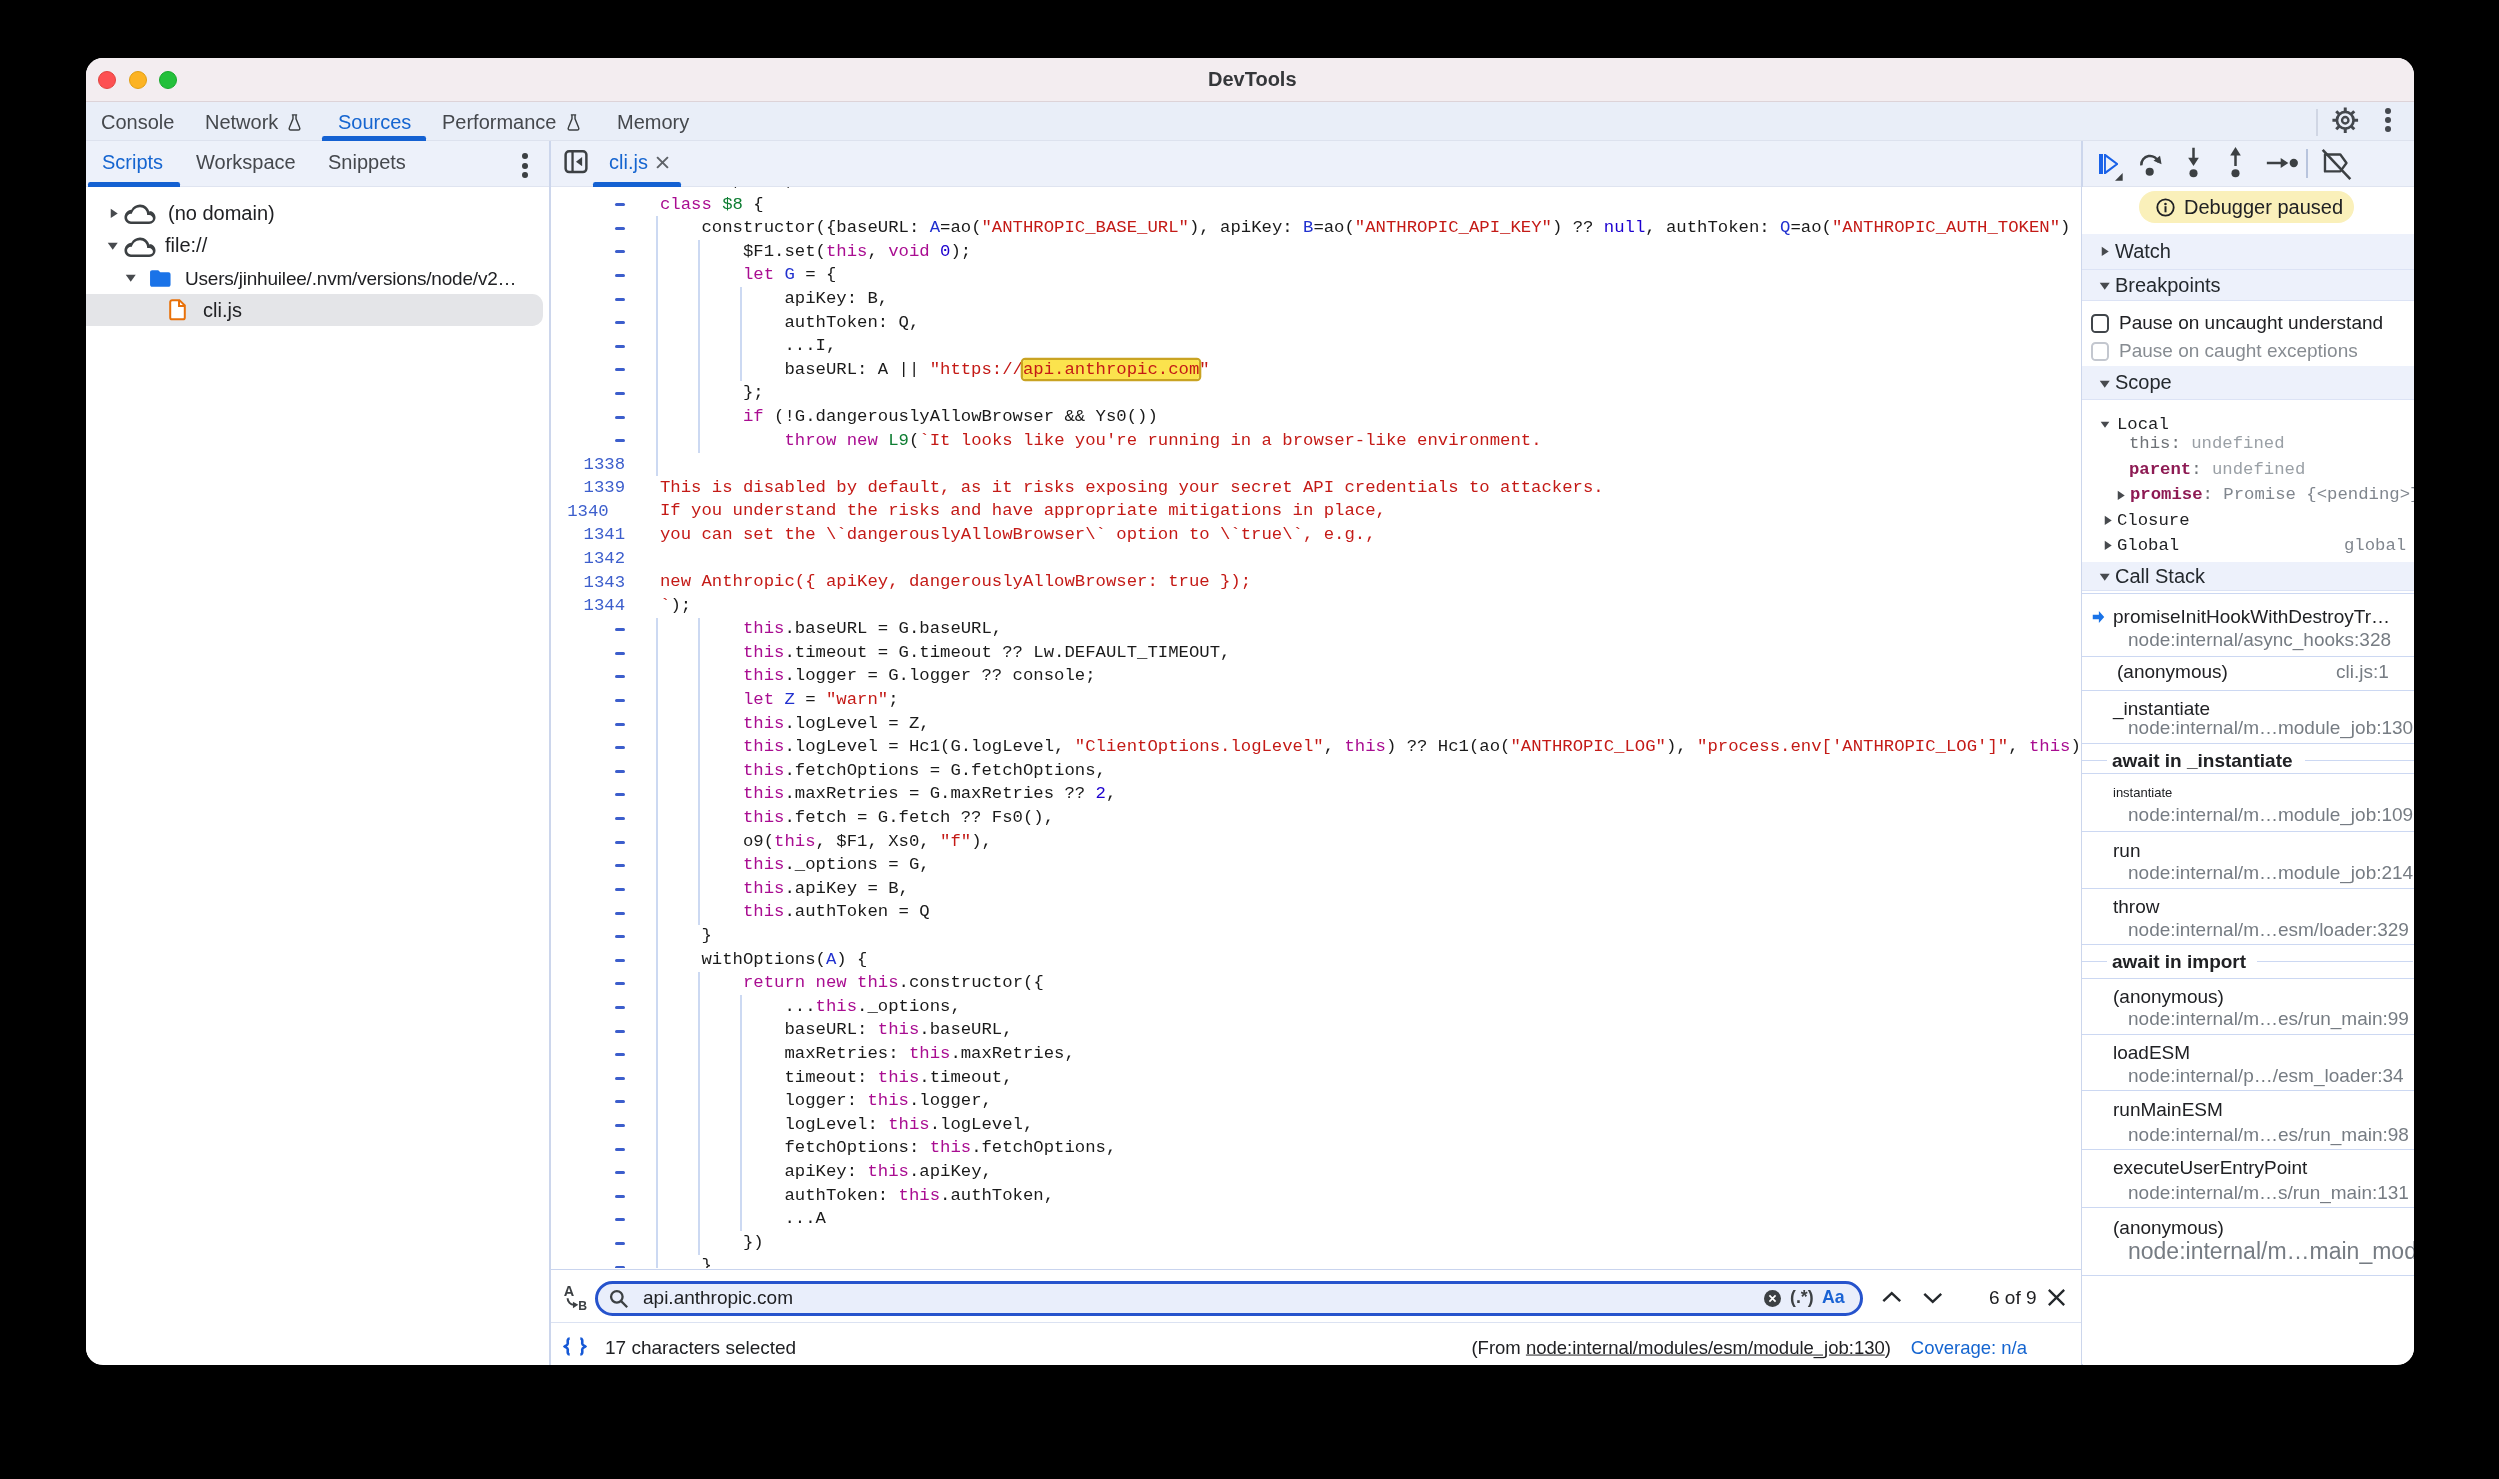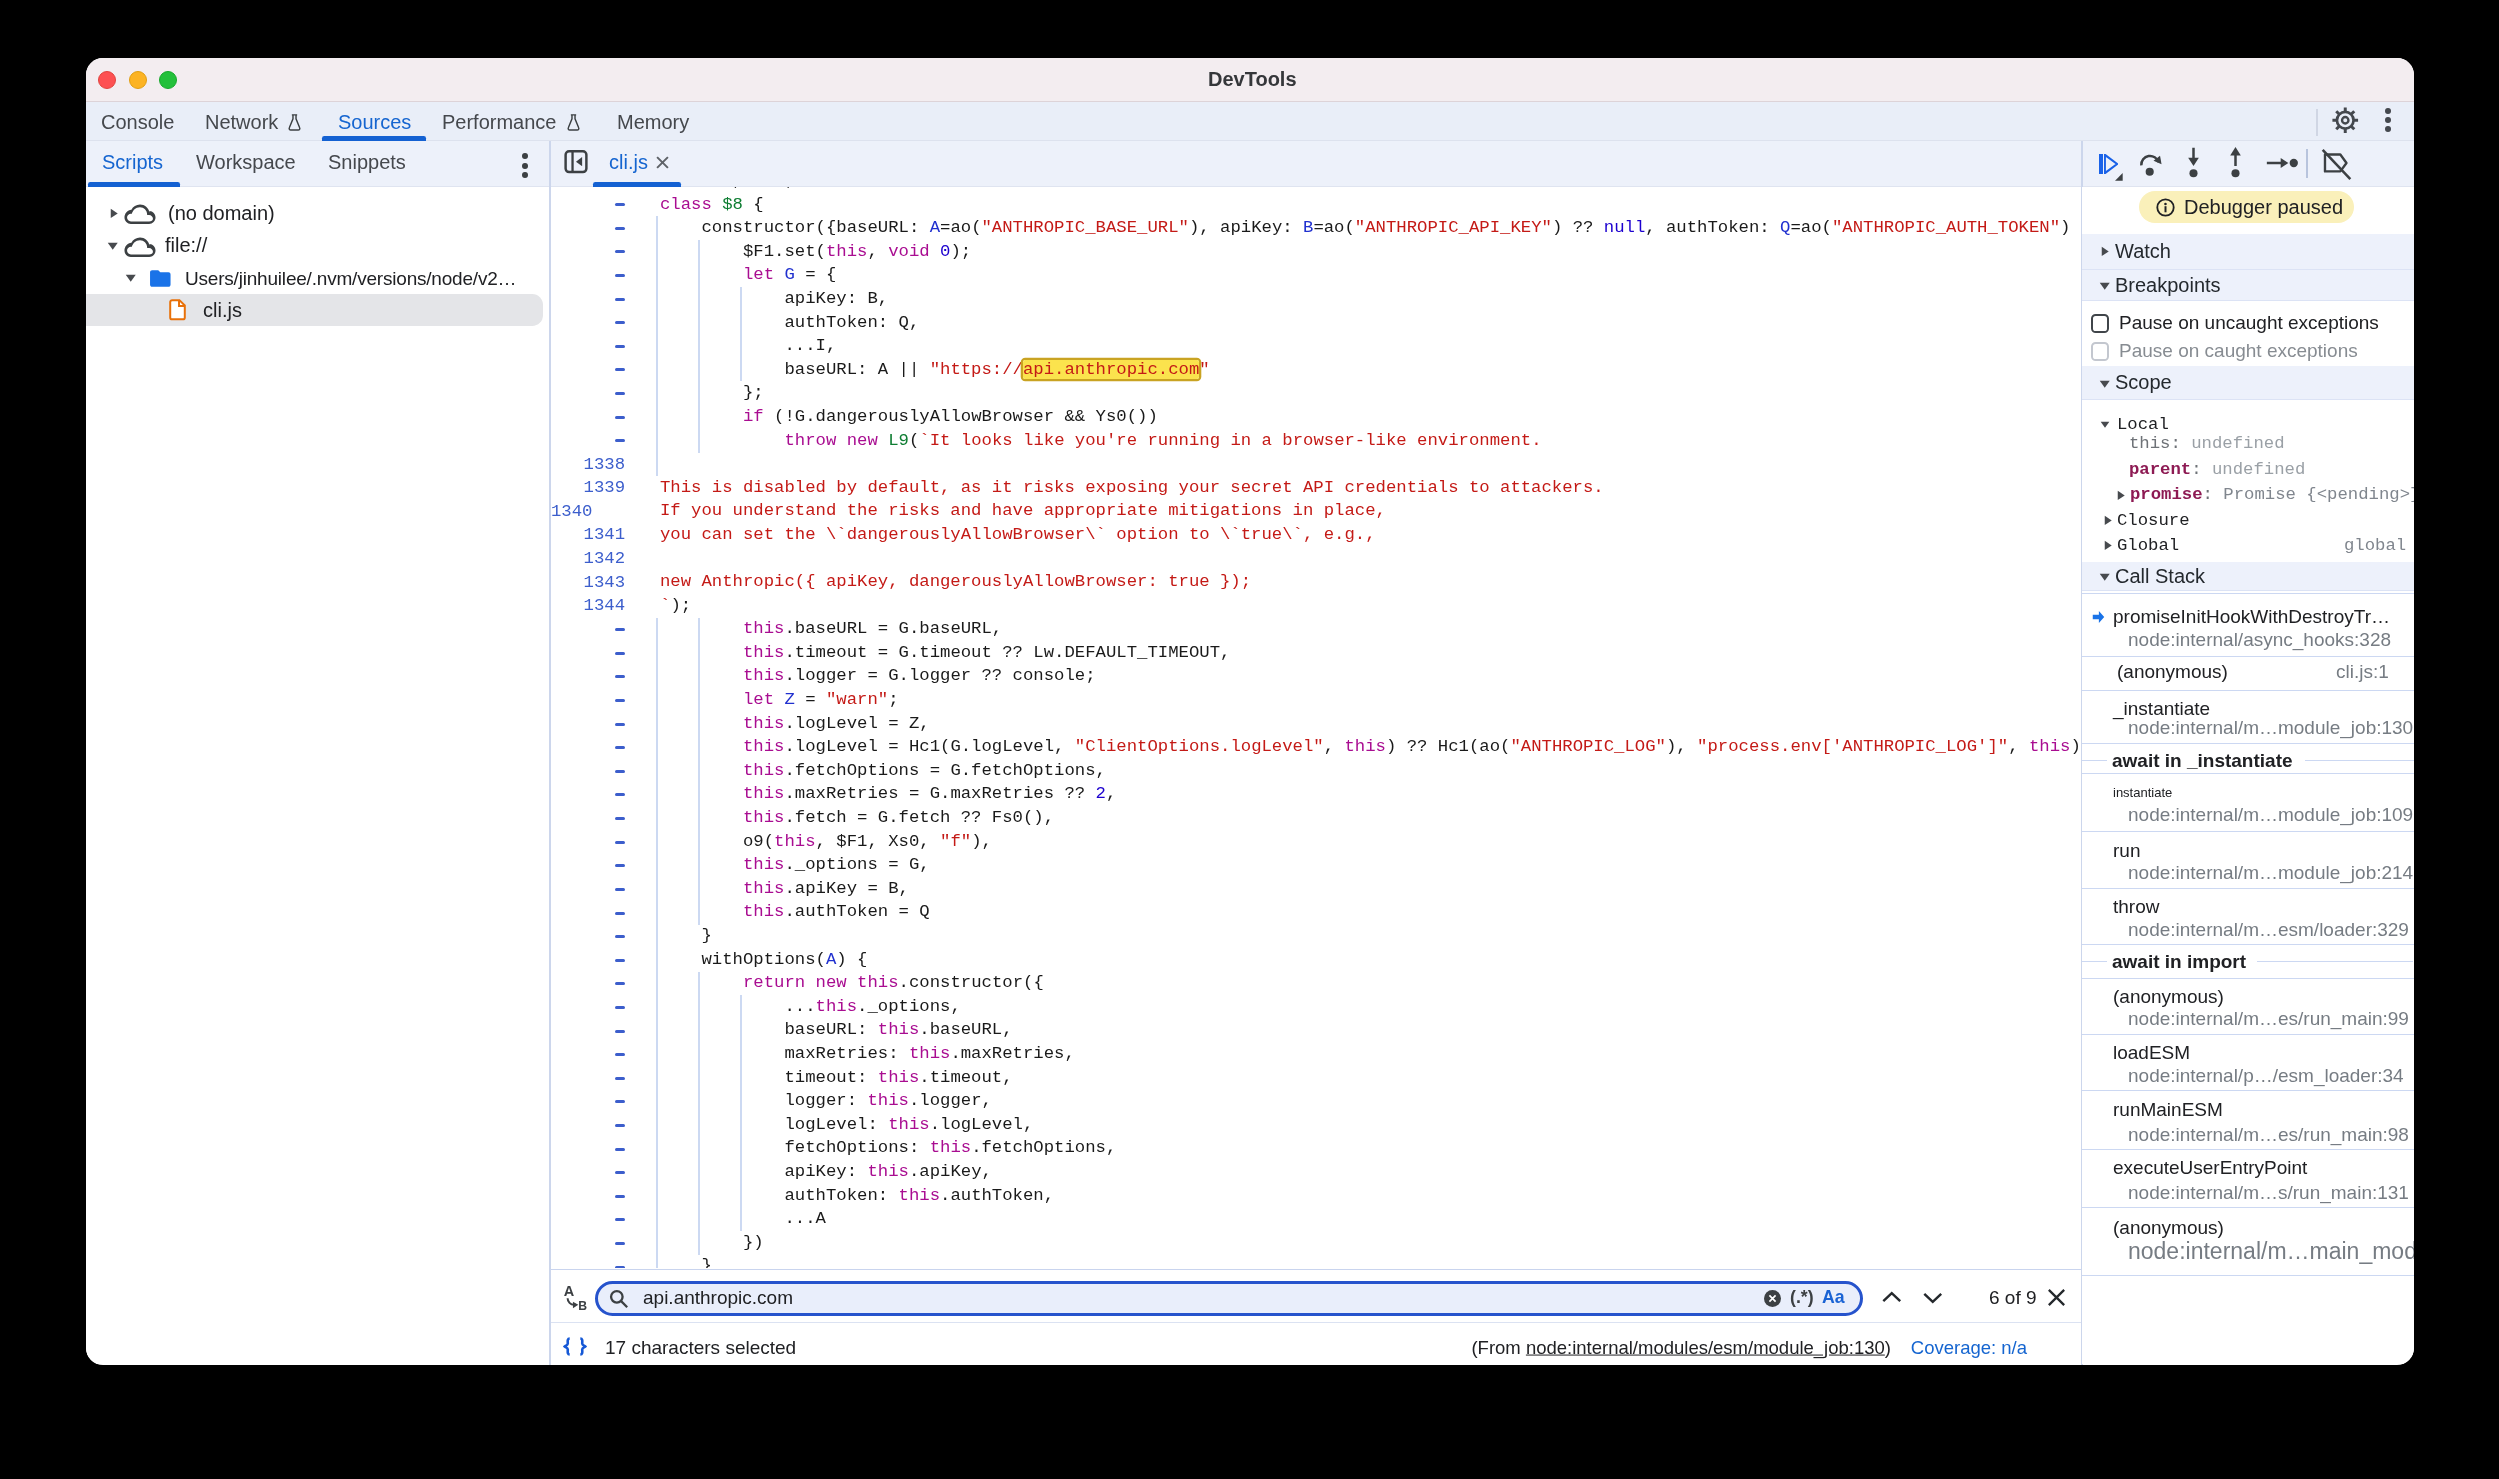--- a/index.html
+++ b/index.html
@@ -150,21 +150,21 @@
       <div class="abs" style="left:64px;top:87px;width:10px;height:3.1px;background:#3c5ecc;border-radius:1.5px"></div>
       <div class="abs" style="left:64px;top:111px;width:10px;height:3.1px;background:#3c5ecc;border-radius:1.5px"></div>
       <div class="abs" style="left:64px;top:134px;width:10px;height:3.1px;background:#3c5ecc;border-radius:1.5px"></div>
       <div class="abs" style="left:64px;top:158px;width:10px;height:3.1px;background:#3c5ecc;border-radius:1.5px"></div>
       <div class="abs" style="left:64px;top:181px;width:10px;height:3.1px;background:#3c5ecc;border-radius:1.5px"></div>
       <div class="abs" style="left:64px;top:205px;width:10px;height:3.1px;background:#3c5ecc;border-radius:1.5px"></div>
       <div class="abs" style="left:64px;top:229px;width:10px;height:3.1px;background:#3c5ecc;border-radius:1.5px"></div>
       <div class="abs" style="left:64px;top:252px;width:10px;height:3.1px;background:#3c5ecc;border-radius:1.5px"></div>
       <div class="abs mono" style="right:1456px;top:266px;width:74px;height:23.6px;line-height:23.6px;font-size:17.3px;color:#3c5ecc;text-align:right">1338</div>
       <div class="abs mono" style="right:1456px;top:289px;width:74px;height:23.6px;line-height:23.6px;font-size:17.3px;color:#3c5ecc;text-align:right">1339</div>
-      <div class="abs mono" style="right:1456px;top:313px;width:74px;height:23.6px;line-height:23.6px;font-size:17.3px;color:#3c5ecc;text-align:left">1340</div>
+      <div class="abs mono" style="right:1456px;top:313px;width:74px;height:23.6px;line-height:23.6px;font-size:17.3px;color:#3c5ecc;text-align:center">1340</div>
       <div class="abs mono" style="right:1456px;top:336px;width:74px;height:23.6px;line-height:23.6px;font-size:17.3px;color:#3c5ecc;text-align:right">1341</div>
       <div class="abs mono" style="right:1456px;top:360px;width:74px;height:23.6px;line-height:23.6px;font-size:17.3px;color:#3c5ecc;text-align:right">1342</div>
       <div class="abs mono" style="right:1456px;top:384px;width:74px;height:23.6px;line-height:23.6px;font-size:17.3px;color:#3c5ecc;text-align:right">1343</div>
       <div class="abs mono" style="right:1456px;top:407px;width:74px;height:23.6px;line-height:23.6px;font-size:17.3px;color:#3c5ecc;text-align:right">1344</div>
       <div class="abs" style="left:64px;top:441px;width:10px;height:3.1px;background:#3c5ecc;border-radius:1.5px"></div>
       <div class="abs" style="left:64px;top:465px;width:10px;height:3.1px;background:#3c5ecc;border-radius:1.5px"></div>
       <div class="abs" style="left:64px;top:488px;width:10px;height:3.1px;background:#3c5ecc;border-radius:1.5px"></div>
       <div class="abs" style="left:64px;top:512px;width:10px;height:3.1px;background:#3c5ecc;border-radius:1.5px"></div>
       <div class="abs" style="left:64px;top:536px;width:10px;height:3.1px;background:#3c5ecc;border-radius:1.5px"></div>
       <div class="abs" style="left:64px;top:559px;width:10px;height:3.1px;background:#3c5ecc;border-radius:1.5px"></div>
@@ -288,21 +288,21 @@
       <svg class="abs" style="left:18.5px;top:59px" width="8.5" height="10.8" viewBox="0 0 11 14">
         <polygon points="1,1 1,13 10,7" fill="#474a4e"></polygon>
       </svg>
       <div class="t" style="left:33px;top:65px;font-size:20px;color:#24292e">Watch</div>
       <div class="abs" style="left:0;top:83px;width:332px;height:31px;background:#edf1fb;border-bottom:1.2px solid #dce3f5"></div>
       <svg class="abs" style="left:17px;top:95px" width="11.5" height="8.5" viewBox="0 0 15 11">
         <polygon points="1,1 14,1 7.5,10" fill="#474a4e"></polygon>
       </svg>
       <div class="t" style="left:33px;top:99px;font-size:20px;color:#24292e">Breakpoints</div>
 <div class="abs" style="left:8.7px;top:127px;width:18.5px;height:18.5px;border:2.3px solid #40454a;border-radius:4.6px"></div>
-<div class="t" style="left:37px;top:136px;font-size:19px;color:#202124">Pause on uncaught exceptions</div>
+<div class="t" style="left:37px;top:136px;font-size:19px;color:#202124">Pause on uncaught understand</div>
 <div class="abs" style="left:8.7px;top:155px;width:18.5px;height:18.5px;border:2.3px solid #c3c7cf;border-radius:4.6px"></div>
 <div class="t" style="left:37px;top:164px;font-size:19px;color:#878c92">Pause on caught exceptions</div>
 <div class="abs" style="left:0;top:179px;width:332px;height:34px;background:#edf1fb;border-bottom:1.2px solid #dce3f5"></div>
       <svg class="abs" style="left:17px;top:193px" width="11.5" height="8.5" viewBox="0 0 15 11">
         <polygon points="1,1 14,1 7.5,10" fill="#474a4e"></polygon>
       </svg>
       <div class="t" style="left:33px;top:196px;font-size:20px;color:#24292e">Scope</div>
 <svg class="abs" style="left:17.7px;top:234px" width="10" height="7.7" viewBox="0 0 15 11">
         <polygon points="1,1 14,1 7.5,10" fill="#474a4e"></polygon>
       </svg>

